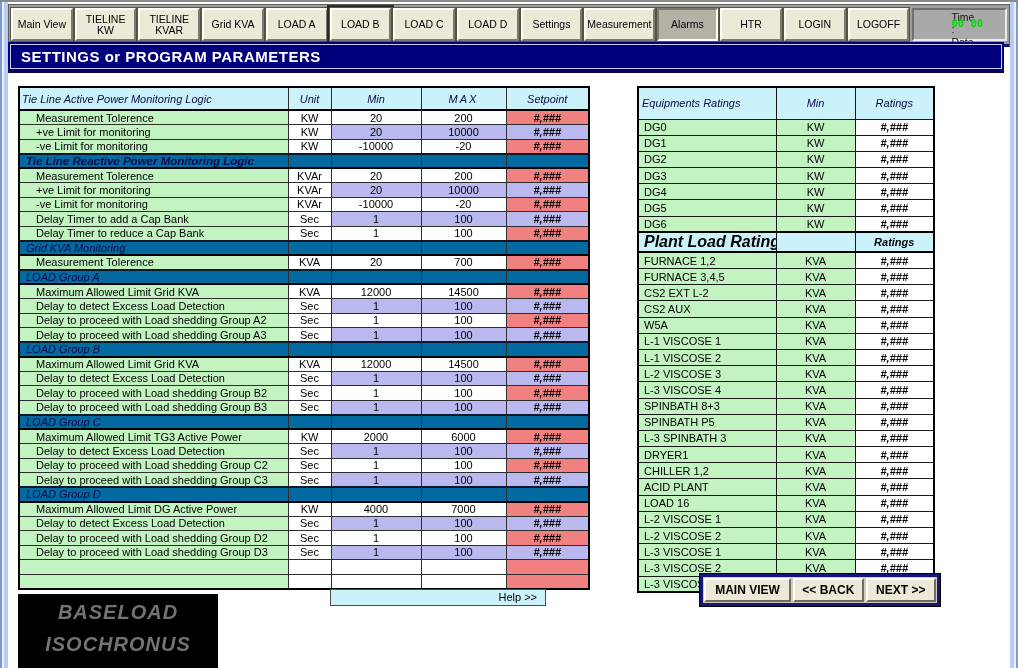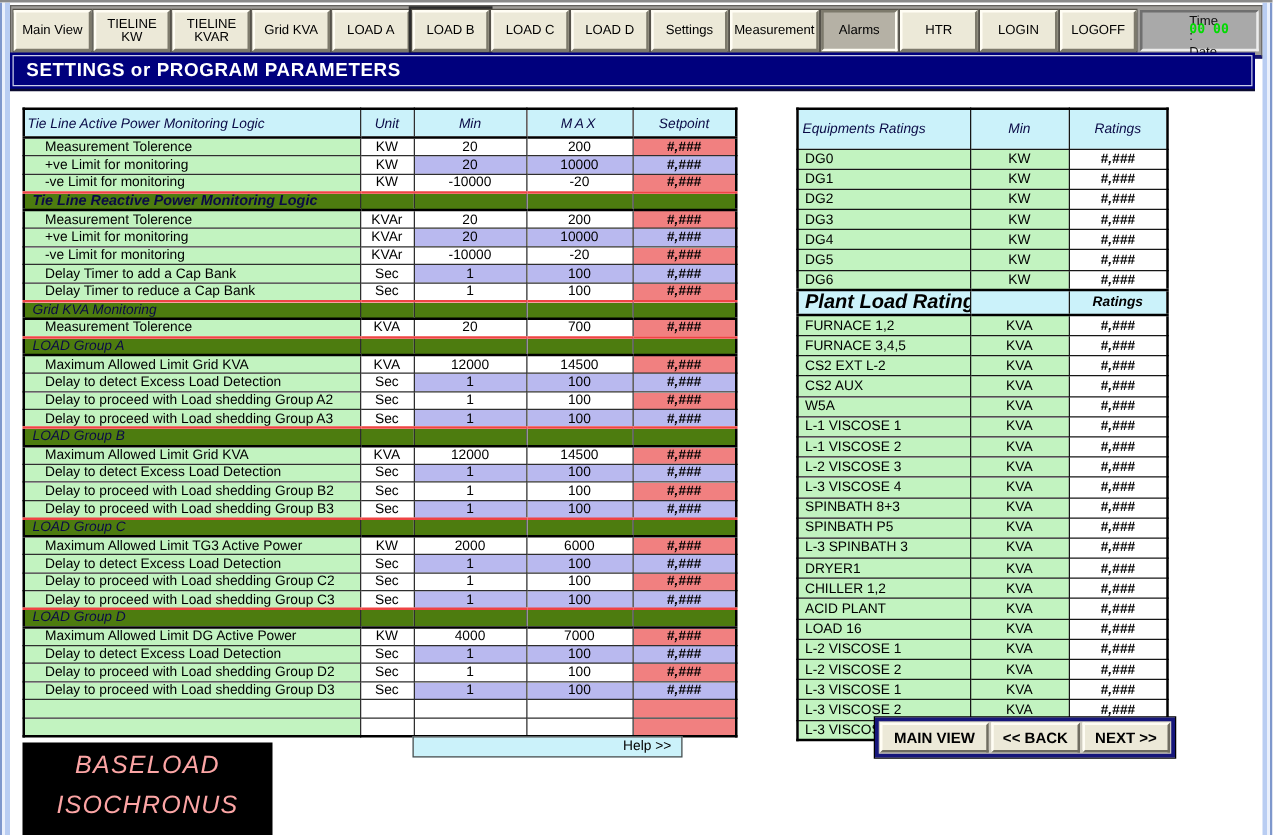--- a/index.html
+++ b/index.html
@@ -59,21 +59,21 @@
   }
   .settings-table thead th { background:#cbf2fa; height:23px; border-bottom:2px solid #000; color:#0a0a46; }
   .th-title { text-align:left; font-weight:bold; font-style:italic; font-size:12px; padding-left:6px; }
   .th-col { text-align:center; font-weight:bold; font-style:italic; font-size:11.5px; }
   .th-max { letter-spacing:2px; }
   td.label { background:#c2f3c0; padding-left:16px; }
   td.unit  { background:#ffffff; text-align:center; }
   td.num   { background:#ffffff; text-align:center; }
   td.sp    { background:#f18080; text-align:center; font-weight:bold; font-style:italic; }
   tr.alt td.num, tr.alt td.sp { background:#b9b9ef; }
-  tr.section td { background:#4d7c0f; border-top:2px solid #ef4444; border-bottom:2px solid #000; }
+  tr.section td { background:#0369a1; border-top:2px solid #0f172a; border-bottom:2px solid #000; }
   tr.section td.slabel { font-style:italic; padding-left:6px; color:#0a0a46; }
   tr.section.bold td.slabel { font-weight:bold; font-size:11.5px; }
   tr.emptyrow td.label { padding-left:16px; }
 
   .helpbar {
     position:absolute; left:330px; top:587px; width:216px; height:17px;
     background:#cbf2fa; border:1px solid #4a4a4a;
     font-size:11px; text-align:right; padding-right:8px; line-height:15px; cursor:pointer;
   }
 
@@ -107,21 +107,21 @@
   }
   .nav-btn.w1 { flex:1.25; } .nav-btn.w2 { flex:1; } .nav-btn.w3 { flex:1; }
 
   
   .mode-box {
     position:absolute; left:18px; top:592px; width:200px; height:76px;
     background:#000; display:flex; flex-direction:column; align-items:center;
     padding-top:8px; gap:12px;
   }
   .mode-line {
-    color:#fca5a5; font-weight:normal; font-style:italic; font-size:20px; letter-spacing:1px;
+    color:#737373; font-weight:bold; font-style:italic; font-size:20px; letter-spacing:1px;
     line-height:20px; white-space:nowrap;
   }
 </style>
 </head>
 <body>
 
 <div class="edge left"></div>
 <div class="edge right"></div>
 
 <div class="toolbar">

